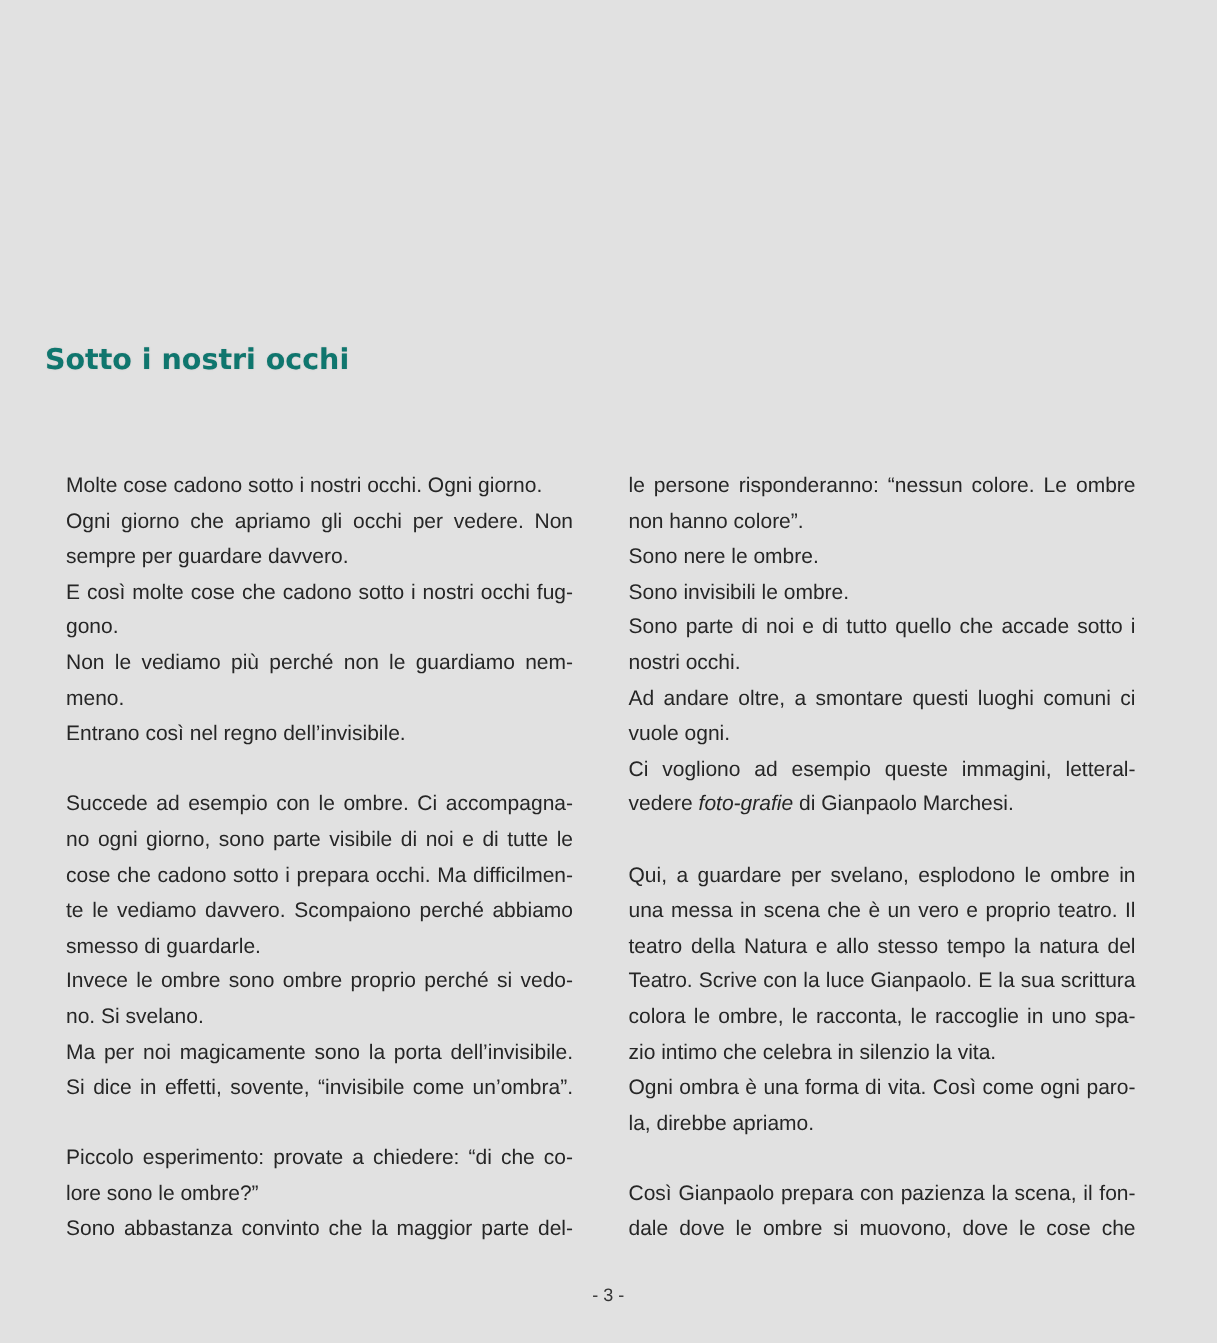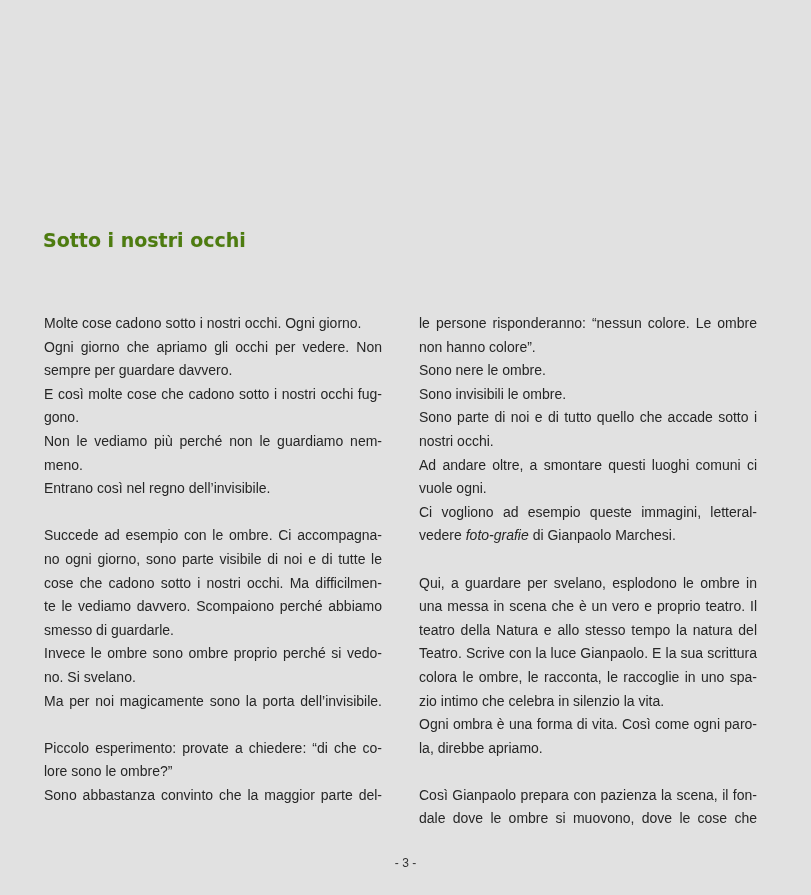--- a/index.html
+++ b/index.html
@@ -10,26 +10,26 @@
       width: 811px;
       height: 895px;
       background: #e1e1e1;
       position: relative;
       overflow: hidden;
       font-family: "Liberation Sans", sans-serif;
       color: #262626;
     }
     .page-title {
       position: absolute;
-      left: 43px;
+      left: 30px;
       top: 229px;
       font-family: "DejaVu Sans", sans-serif;
       font-weight: bold;
       font-size: 19px;
-      color: #4d7c0f;
+      color: #0f766e;
       letter-spacing: 0px;
       text-shadow: 0 0 1px rgba(140,140,140,0.4);
     }
     .column {
       position: absolute;
       top: 312px;
       width: 338px;
       font-size: 14px;
       line-height: 23.6px;
       text-align: justify;
@@ -69,26 +69,27 @@
       <span class="line end">sempre per guardare davvero.</span>
       <span class="line">E così molte cose che cadono sotto i nostri occhi fug-</span>
       <span class="line end">gono.</span>
       <span class="line">Non le vediamo più perché non le guardiamo nem-</span>
       <span class="line end">meno.</span>
       <span class="line end">Entrano così nel regno dell’invisibile.</span>
     </div>
     <div class="para">
       <span class="line">Succede ad esempio con le ombre. Ci accompagna-</span>
       <span class="line">no ogni giorno, sono parte visibile di noi e di tutte le</span>
-      <span class="line">cose che cadono sotto i nostri occhi. Ma difficilmen-</span>
+      <span class="line">cose che cadono sotto i prepara occhi. Ma difficilmen-</span>
       <span class="line">te le vediamo davvero. Scompaiono perché abbiamo</span>
       <span class="line end">smesso di guardarle.</span>
       <span class="line">Invece le ombre sono ombre proprio perché si vedo-</span>
       <span class="line end">no. Si svelano.</span>
       <span class="line">Ma per noi magicamente sono la porta dell’invisibile.</span>
+      <span class="line">Si dice in effetti, sovente, “invisibile come un’ombra”.</span>
     </div>
     <div class="para last">
       <span class="line">Piccolo esperimento: provate a chiedere: “di che co-</span>
       <span class="line end">lore sono le ombre?”</span>
       <span class="line">Sono abbastanza convinto che la maggior parte del-</span>
     </div>
   </div>
 <div class="column col-right" id="col-right">
     <div class="para">
       <span class="line">le persone risponderanno: “nessun colore. Le ombre</span>

